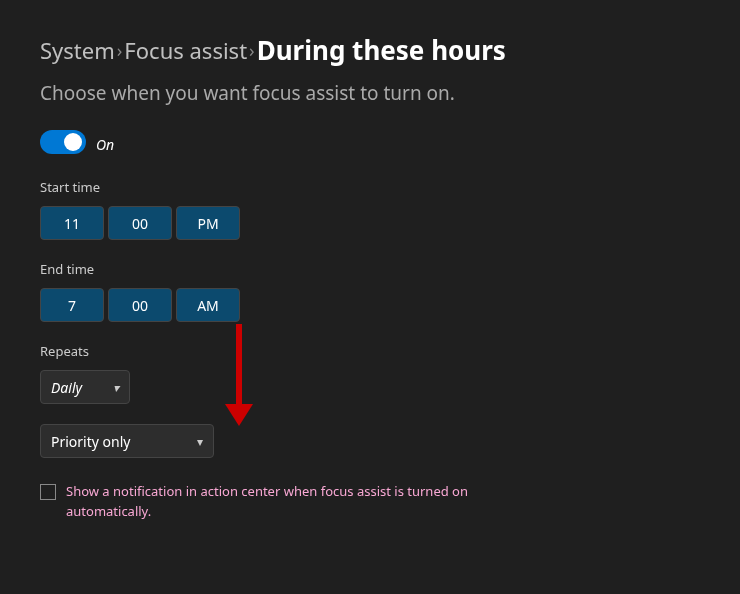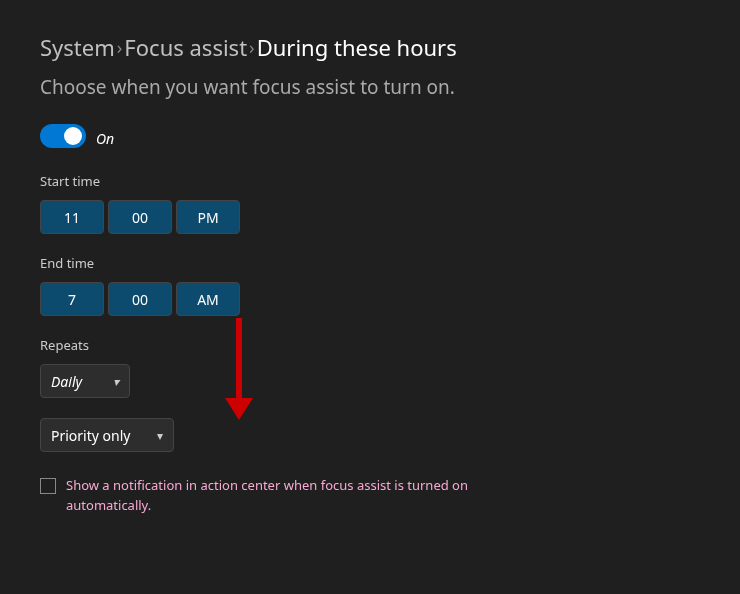--- a/index.html
+++ b/index.html
@@ -30,23 +30,23 @@
       color: #c0c0c0;
       font-weight: 400;
     }
 
     .breadcrumb-separator {
       font-size: 18px;
       color: #888;
     }
 
     .breadcrumb-current {
-      font-size: 22px;
-      color: #ffffff;
-      font-weight: 400;
+      font-size: 26px;
+      color: #ffffff;
+      font-weight: 700;
     }
 
     .subtitle {
       font-size: 19px;
       color: #aaaaaa;
       margin-bottom: 24px;
     }
 
     .toggle-row {
       display: flex;
@@ -122,21 +122,21 @@
       border: 1px solid #444444;
       border-radius: 4px;
       color: #ffffff;
       font-size: 14px;
       height: 34px;
       padding: 0 10px;
       display: flex;
       align-items: center;
       justify-content: space-between;
       cursor: pointer;
-      width: 134px;
+      width: 174px;
     }
 
     .dropdown-daily {
       width: 90px;
       font-style: italic;
     }
 
     .dropdown-chevron {
       color: #cccccc;
       font-size: 12px;

